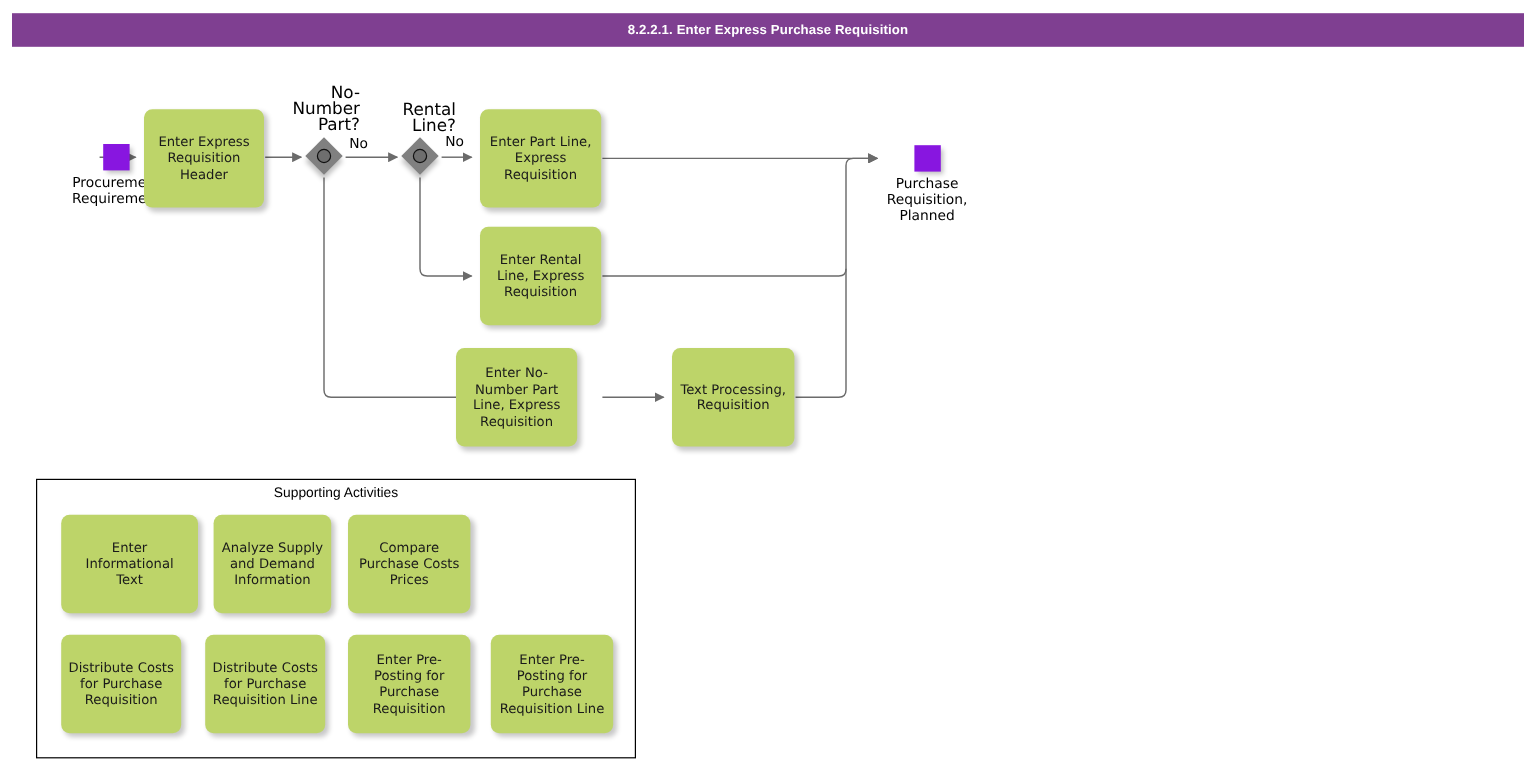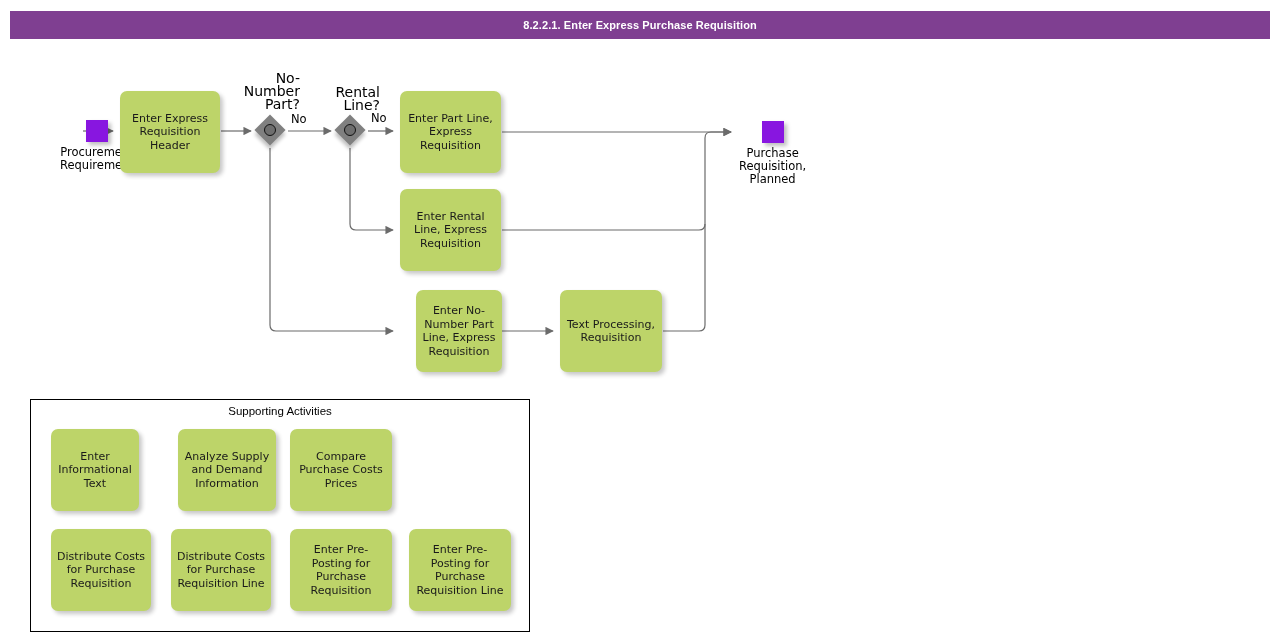--- a/index.html
+++ b/index.html
@@ -263,21 +263,21 @@
   </div>
 
   <div class="node activity" style="left:400px; top:189px; width:101px; height:82px;">
     <div class="label">
       <div>Enter Rental</div>
       <div>Line, Express</div>
       <div>Requisition</div>
     </div>
   </div>
 
-  <div class="node activity" style="left:416px; top:290px; width:86px; height:82px;text-align:center;">
+  <div class="node activity" style="left:380px; top:290px; width:101px; height:82px;text-align:center;">
     <div class="label">
       <div>Enter No-</div>
       <div>Number Part</div>
       <div>Line, Express</div>
       <div>Requisition</div>
     </div>
   </div>
 
   <div class="node activity" style="left:560px; top:290px; width:102px; height:82px;">
     <div class="label">
@@ -285,21 +285,21 @@
       <div>Requisition</div>
     </div>
   </div>
 
 </div>
 
 <div id="supporting-panel">
   <div class="panel-title">Supporting Activities</div>
 </div>
 
-<div class="node activity" style="left:51px; top:429px; width:88px; height:82px;">
+<div class="node activity" style="left:51px; top:429px; width:114px; height:82px;">
   <div class="label">
     <div>Enter</div>
     <div>Informational</div>
     <div>Text</div>
   </div>
 </div>
 
 <div class="node activity" style="left:178px; top:429px; width:98px; height:82px;">
   <div class="label">
     <div>Analyze Supply</div>

